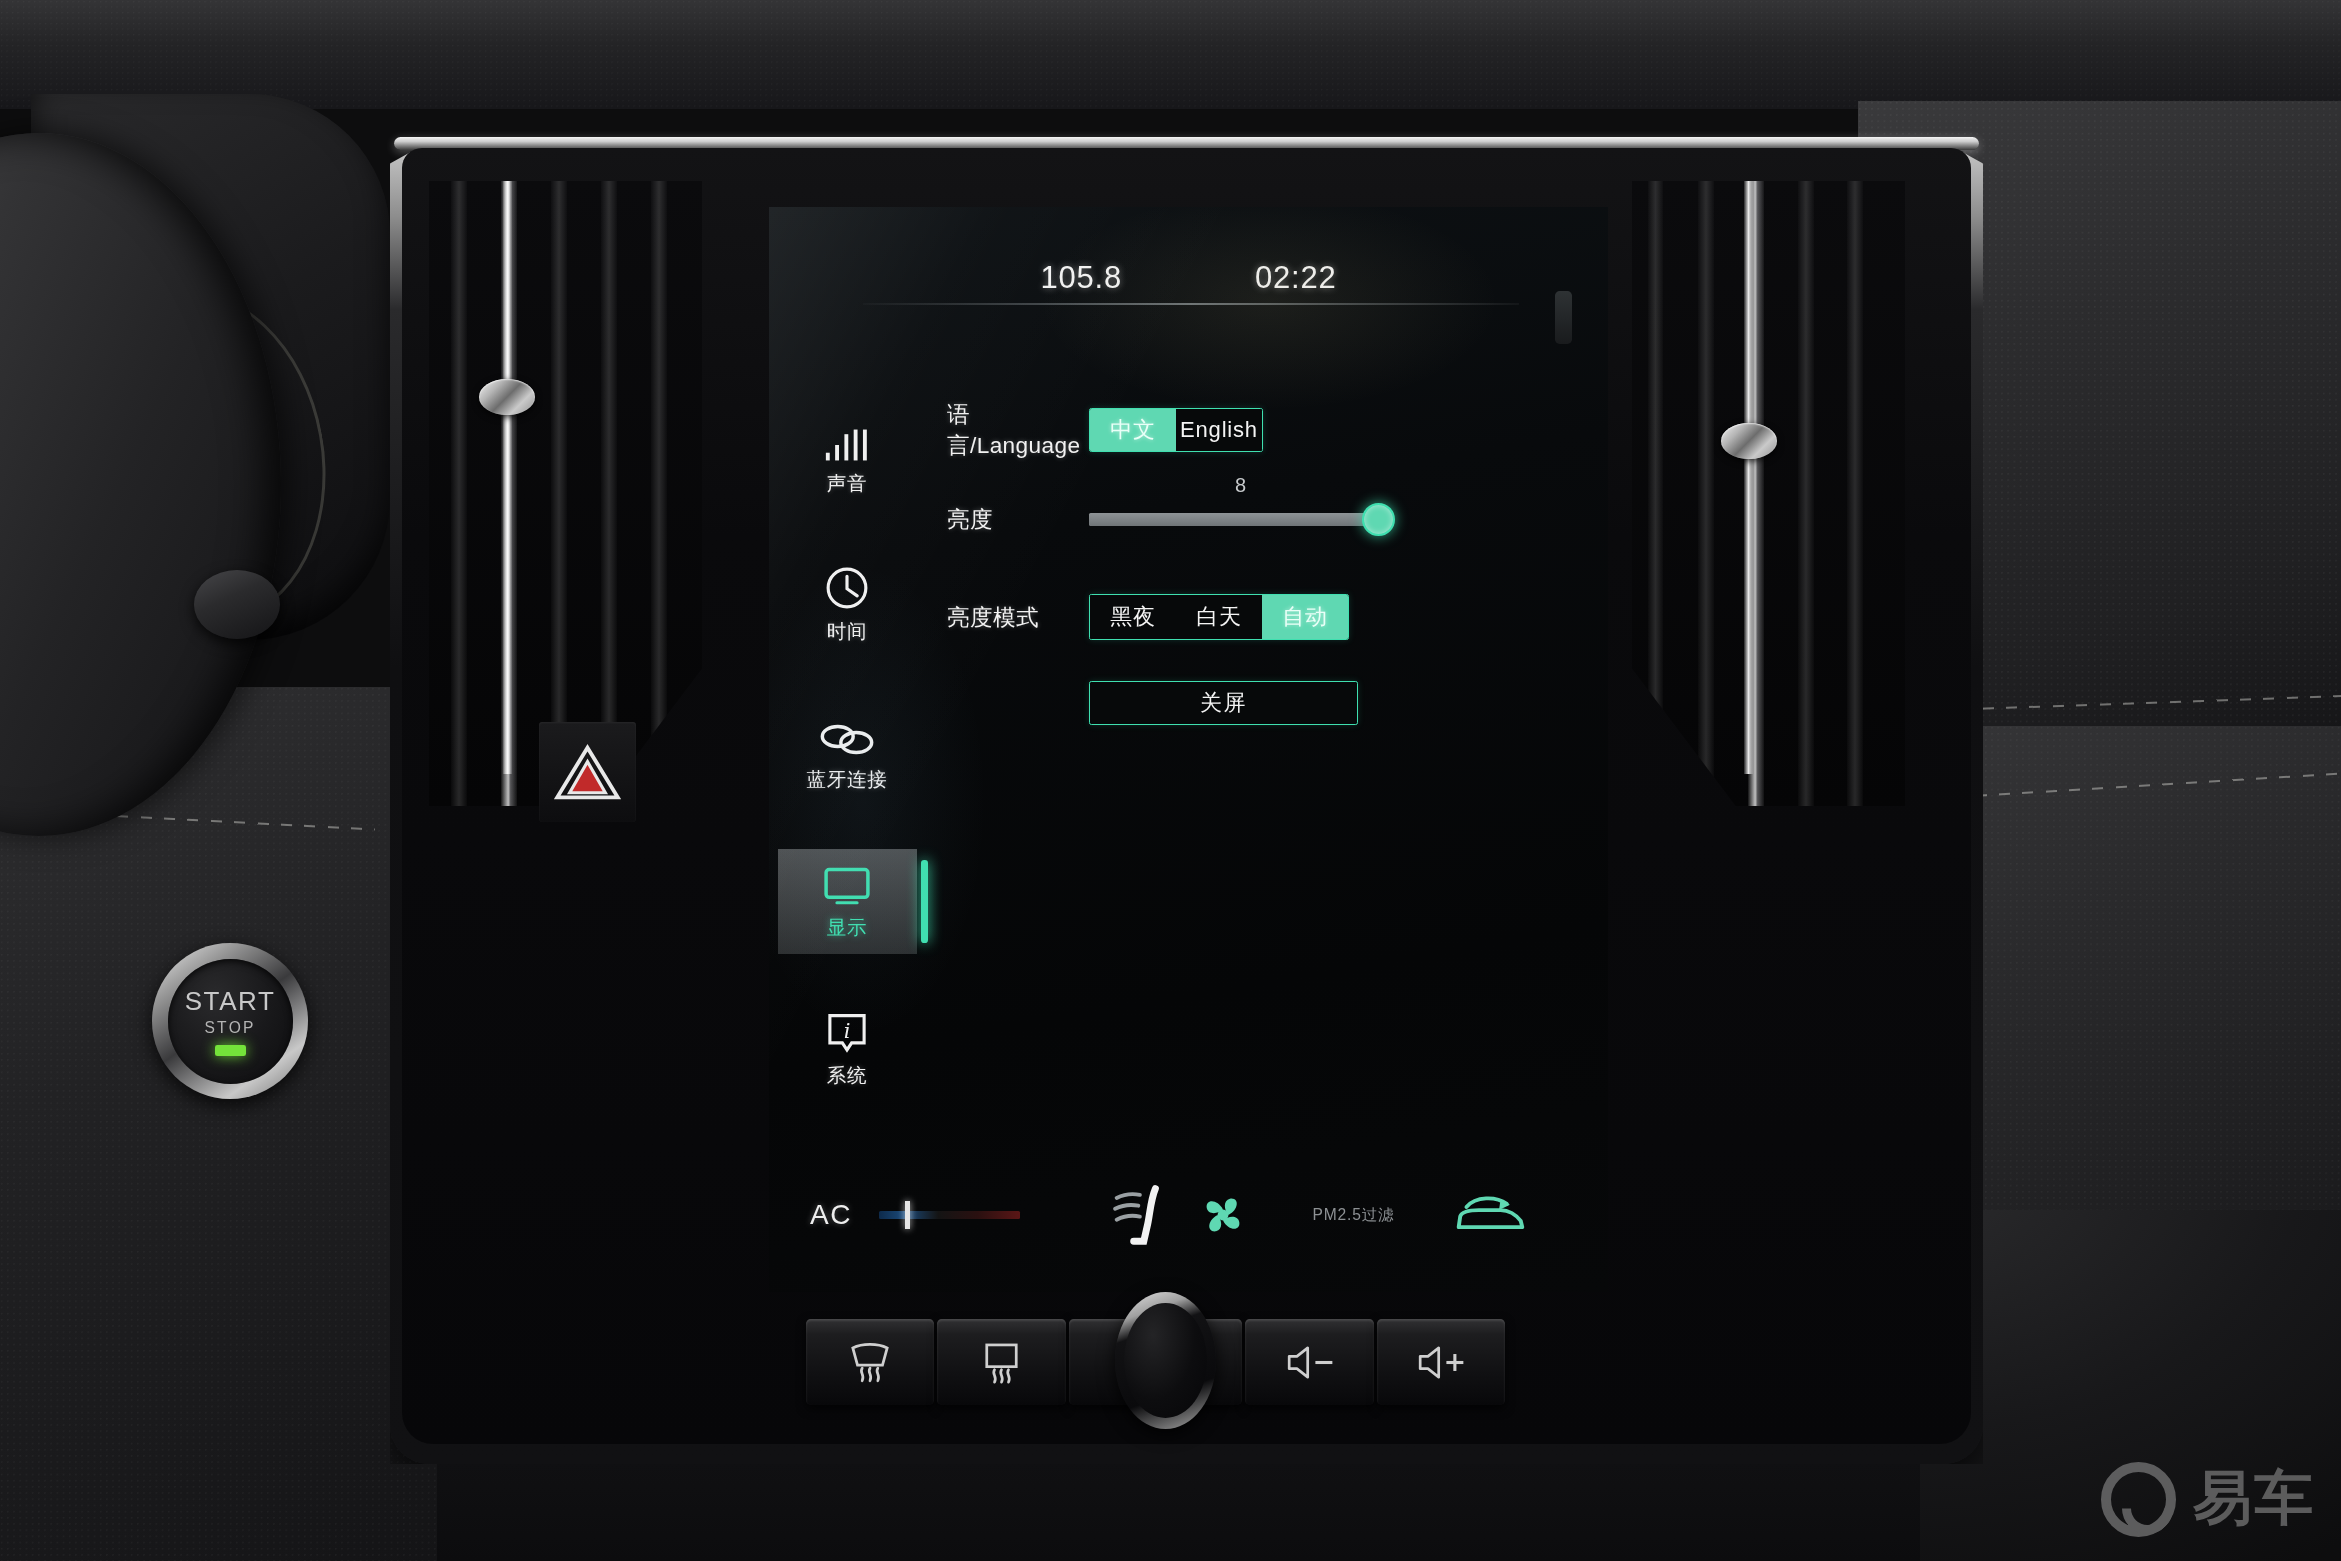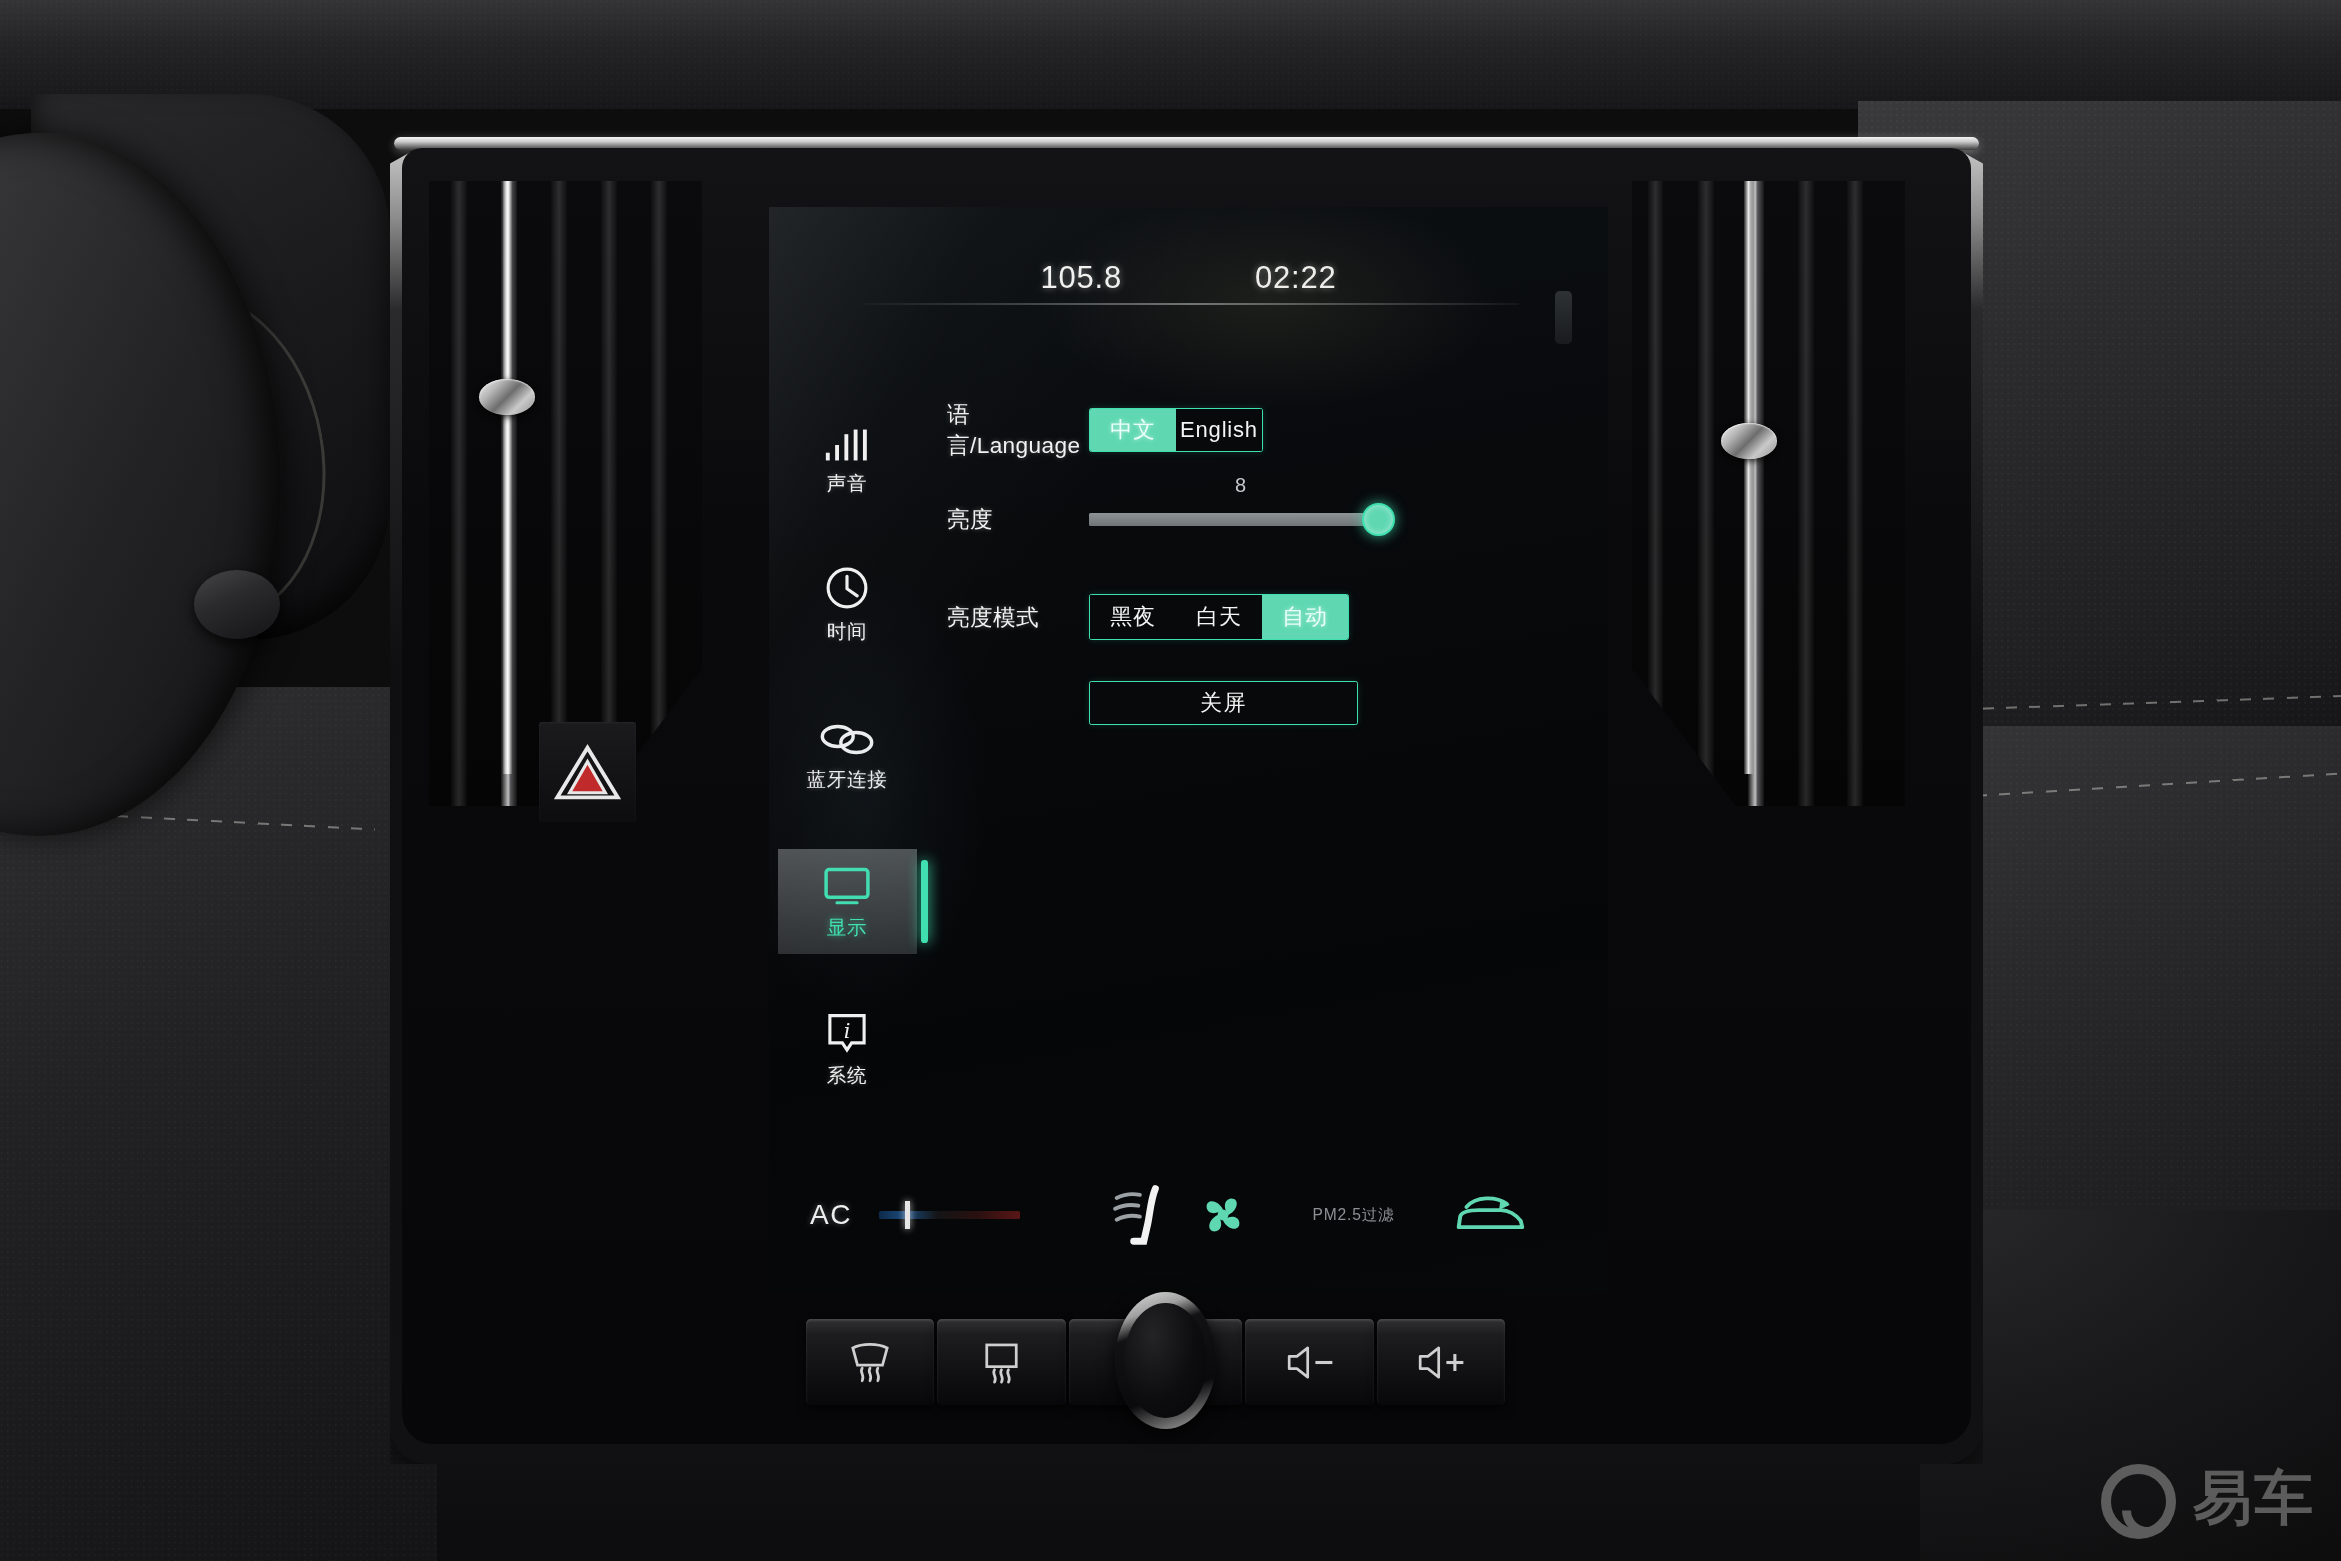--- a/index.html
+++ b/index.html
@@ -216,21 +216,21 @@
   .ss-stop { font-size:15.6px; color:#b4b4b4; letter-spacing:2.3px; }
   .ss-led { margin-top:7px; width:31px; height:11px; border-radius:2.3px; background:#74e23a;
     box-shadow:0 0 12.5px rgba(116,226,58,.9); }
 
   .dashknob2 { position:absolute; left:194px; top:570px; width:86px; height:69px;
     border-radius:50%;
     background:linear-gradient(155deg,#47474a 0%,#2b2b2d 40%,#141416 100%);
     box-shadow:0 4.7px 14px rgba(0,0,0,.8); }
 
   
-  .watermark { position:absolute; right:26.5px; bottom:22px; display:flex; align-items:flex-end; gap:17px;
+  .watermark { position:absolute; right:26.5px; bottom:22px; display:flex; align-items:center; gap:17px;
     opacity:.55; }
   .wm-logo { width:75px; height:75px; border-radius:50%;
     border:10px solid #9a9a9a; position:relative; }
   .wm-logo:after { content:""; position:absolute; left:11px; top:11px; width:33px; height:33px;
     border-radius:50%; border:9.4px solid #9a9a9a; border-top-color:transparent; border-right-color:transparent;
     transform:rotate(-45deg); }
   .wm-text { font-size:59px; color:#9a9a9a; letter-spacing:2.3px;
     font-family:"DejaVu Sans",sans-serif; font-weight:bold; }
 </style>
 </head>
@@ -481,20 +481,27 @@
         <rect x="40" y="22" width="22" height="4" fill="#cfcfcf"></rect>
         <rect x="49" y="13" width="4" height="22" fill="#cfcfcf"></rect>
       </svg>
     </div>
   </div>
 
   <div class="knob">
     <div class="knob-face"></div>
   </div>
 
+  <div class="ss-ring">
+    <div class="ss-btn">
+      <span class="ss-start">START</span>
+      <span class="ss-stop">STOP</span>
+      <span class="ss-led"></span>
+    </div>
+  </div>
 
   <div class="watermark">
     <span class="wm-logo"></span>
     <span class="wm-text">易车</span>
   </div>
 
 </div>
 
 
 </body></html>

